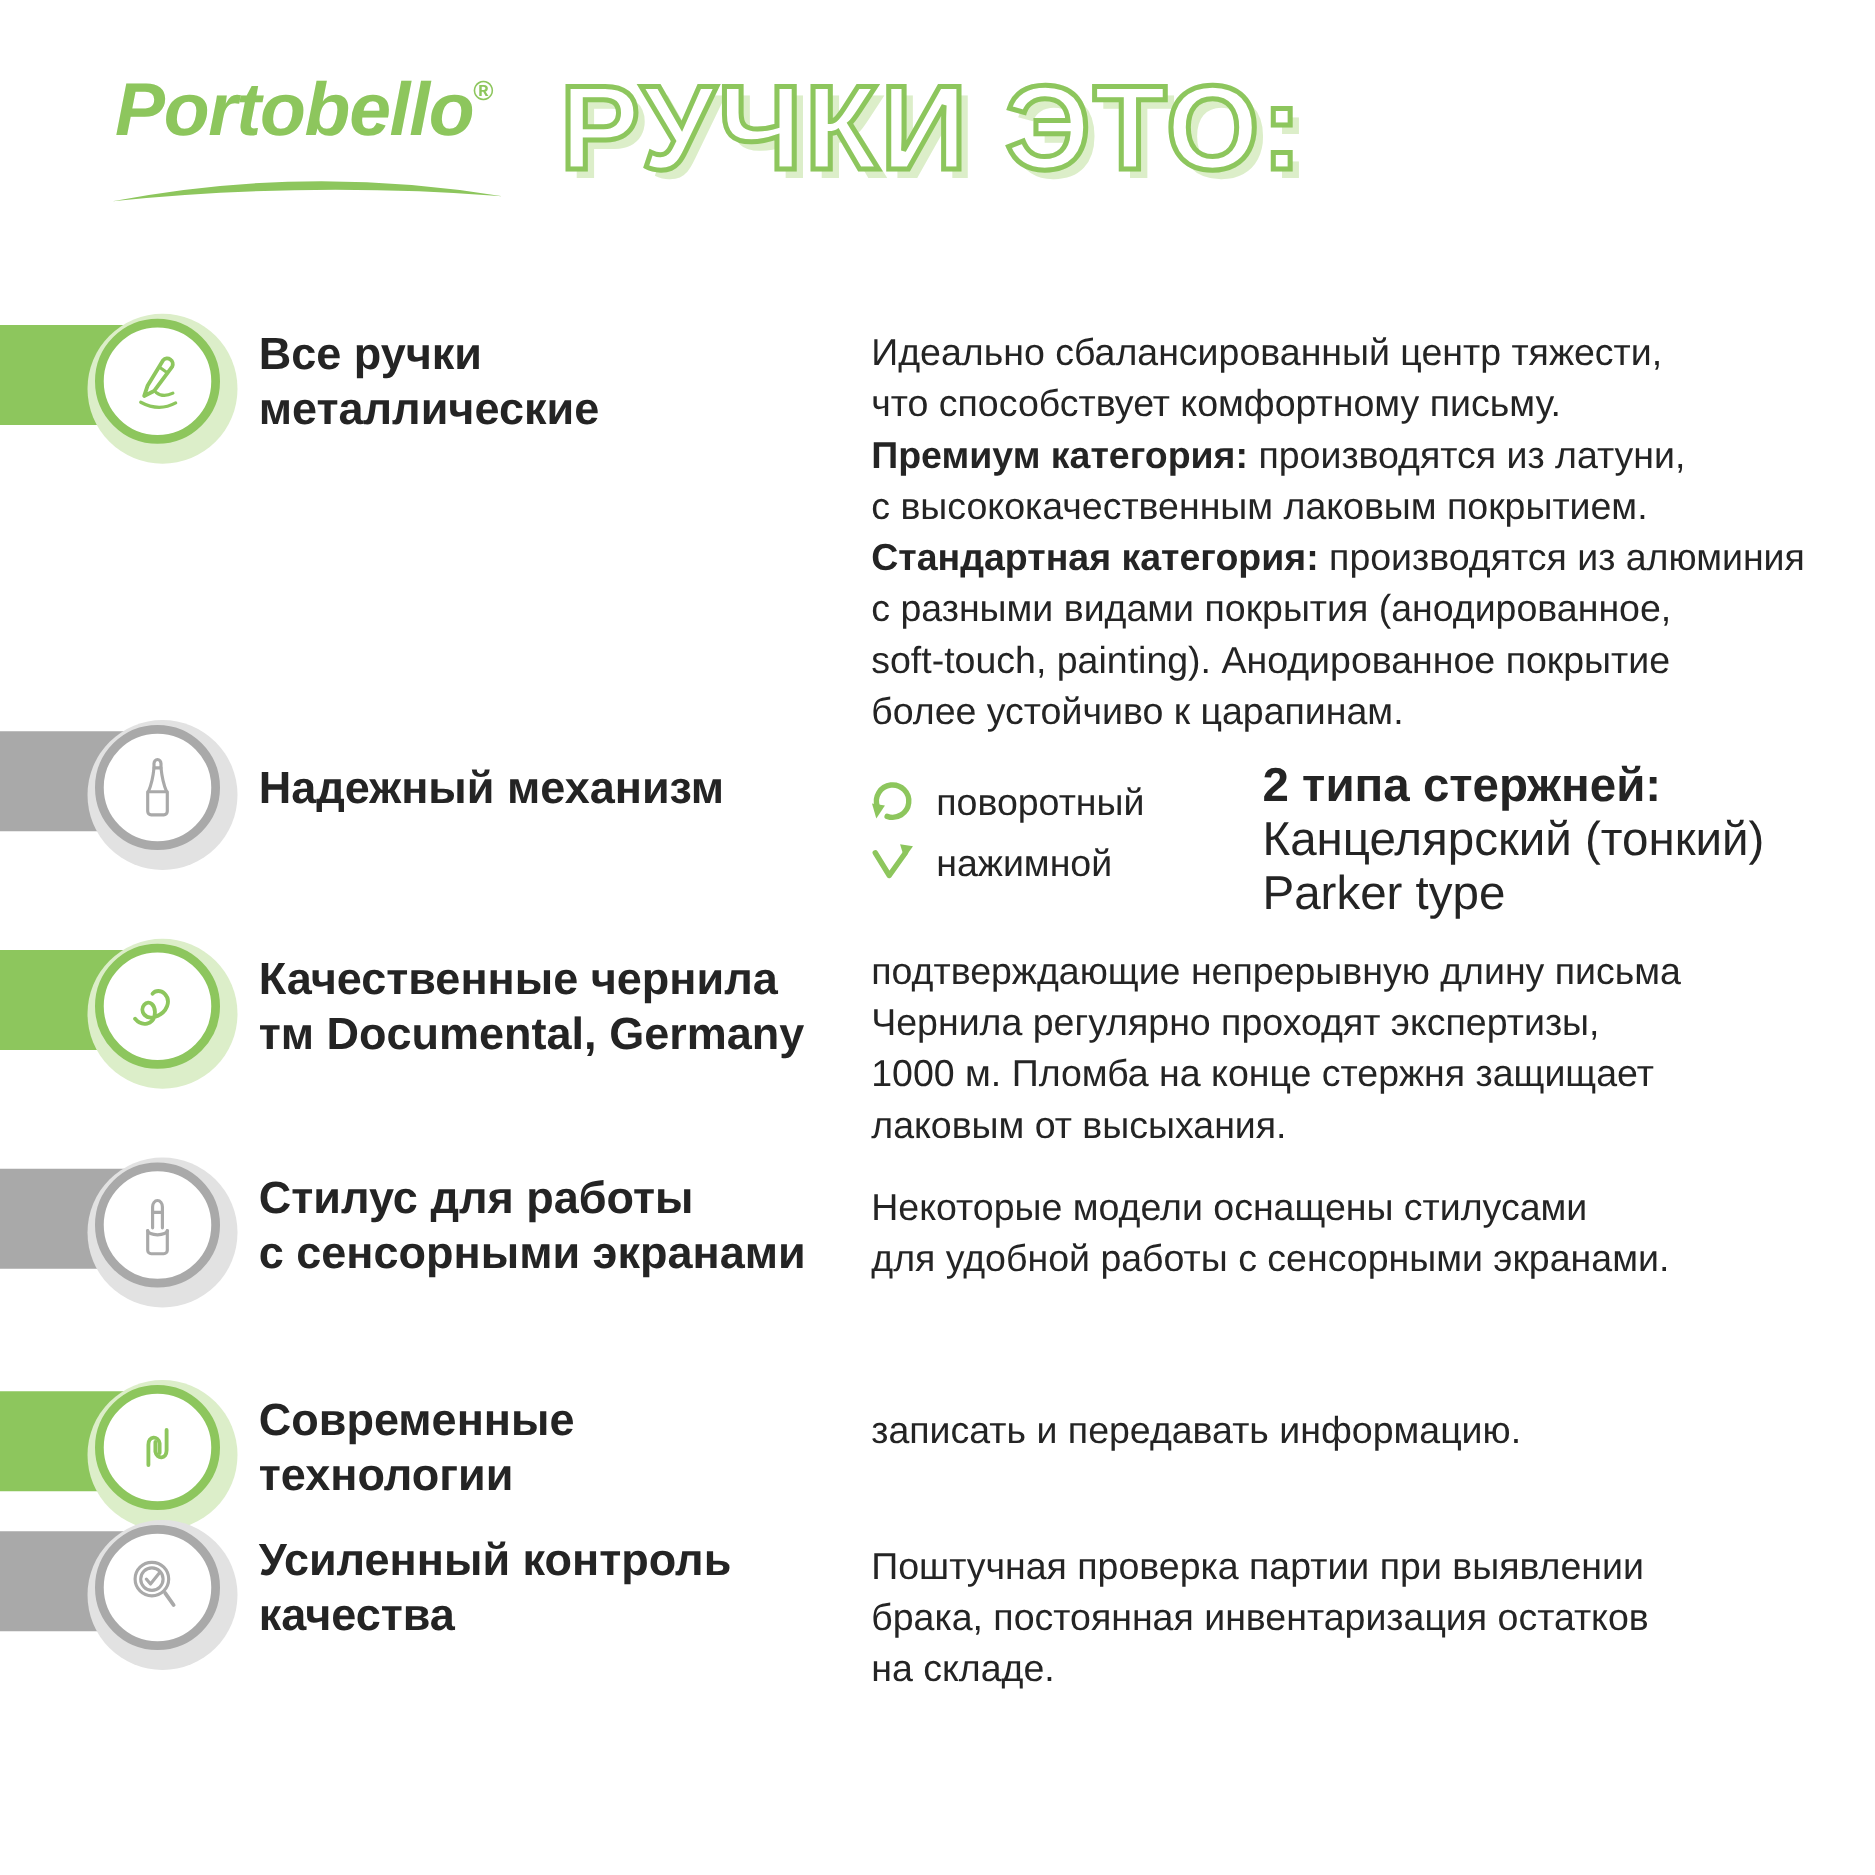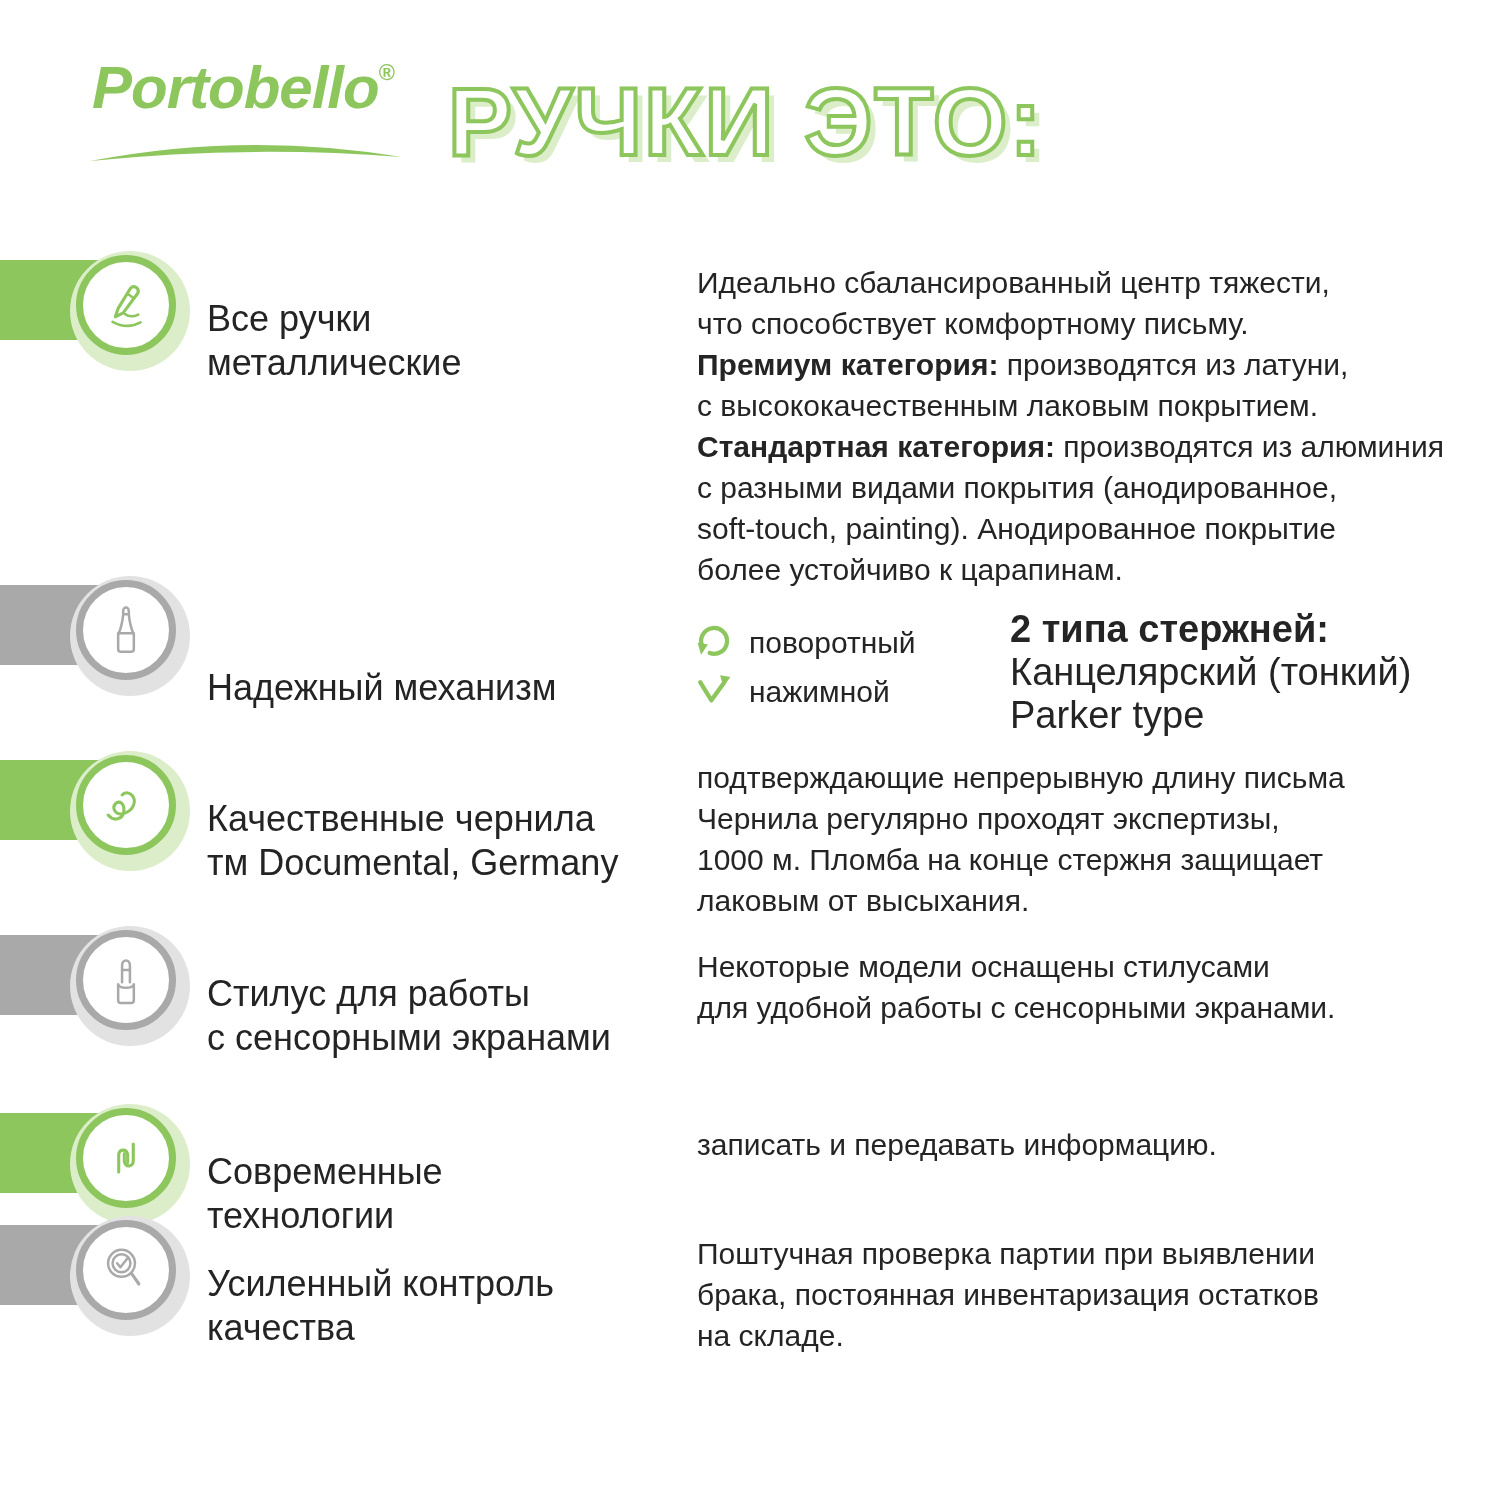--- a/index.html
+++ b/index.html
@@ -10,38 +10,38 @@
   }
   
   .logo-wrap { position:absolute; left:92px; top:58px; width:320px; }
   .logo-text {
     font-style:italic; font-weight:bold; font-size:60px; color:#8DC65D;
     letter-spacing:-1px; line-height:1; white-space:nowrap;
   }
   .logo-reg { font-size:22px; vertical-align:28px; font-style:normal; }
   .logo-swoosh { position:absolute; left:-6px; top:82px; }
   .page-title {
-    position:absolute; left:448px; top:74px;
+    position:absolute; left:448px; top:55px;
     font-size:96px; font-weight:bold; letter-spacing:2px; line-height:1;
     color:#ffffff; -webkit-text-stroke:4px #8DC65D;
     text-shadow:7px 7px 0 #DCEEC9; white-space:nowrap;
   }
   
   .row { position:absolute; left:0; width:1500px; height:160px; }
   .accent-green { --accent:#8DC65D; --halo:#DCEEC9; }
   .accent-grey  { --accent:#A9A9A9; --halo:#E2E2E2; }
   .bar  { position:absolute; left:0; top:35px; width:130px; height:80px; background:var(--accent); z-index:1; }
   .halo { position:absolute; left:70px; top:26px; width:120px; height:120px; border-radius:50%; background:var(--halo); z-index:2; }
   .ring { position:absolute; left:76px; top:30px; width:100px; height:100px; box-sizing:border-box;
           border-radius:50%; background:#fff; border:7px solid var(--accent); z-index:3; }
   .badge-icon { position:absolute; left:98px; top:52px; width:56px; height:56px; z-index:4; color:var(--accent); }
   .heading {
     position:absolute; left:207px; top:0; height:160px;
-    display:flex; flex-direction:column; justify-content:flex-end;
-    font-size:36px; font-weight:normal; line-height:44px; white-space:nowrap;
+    display:flex; flex-direction:column; justify-content:center;
+    font-size:36px; font-weight:bold; line-height:44px; white-space:nowrap;
   }
   .body { position:absolute; left:697px; font-size:30px; }
   .line { height:41px; line-height:41px; white-space:nowrap; }
   .line b { font-weight:bold; }
   
   .mech { position:absolute; left:695px; top:61px; }
   .mech-row { display:flex; align-items:flex-end; gap:16px; height:49px; font-size:30px; white-space:nowrap; }
   .mech-row svg { width:38px; height:38px; flex:0 0 auto; }
   .refills { position:absolute; left:1010px; top:58px; font-size:38px; }
   .refill-line { height:43px; line-height:43px; white-space:nowrap; }

